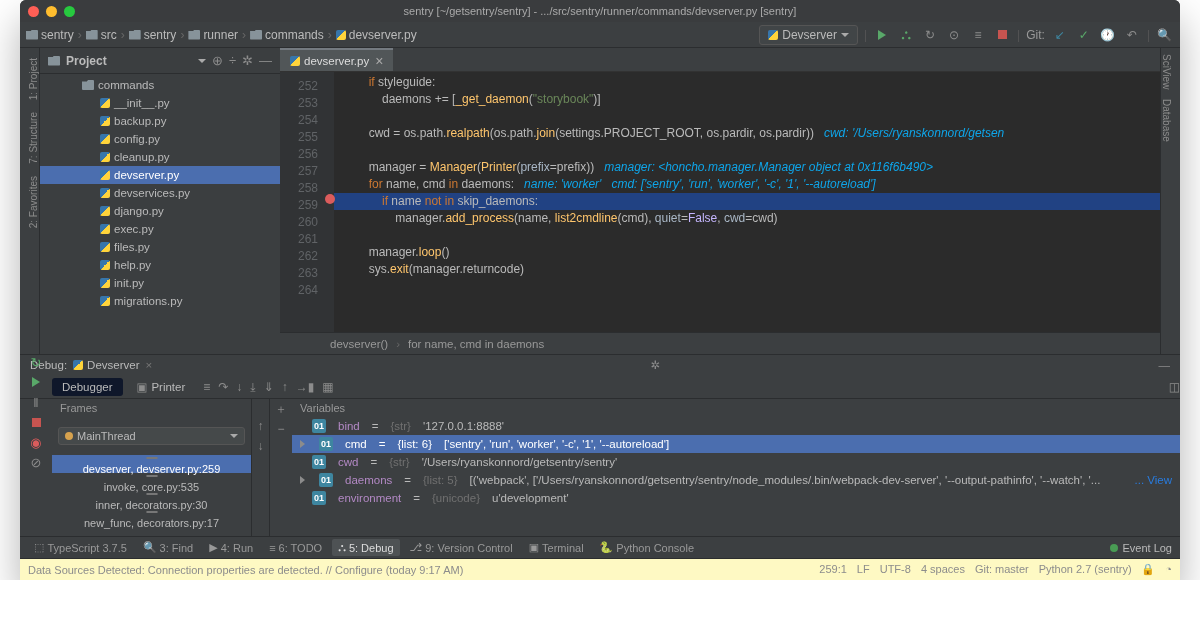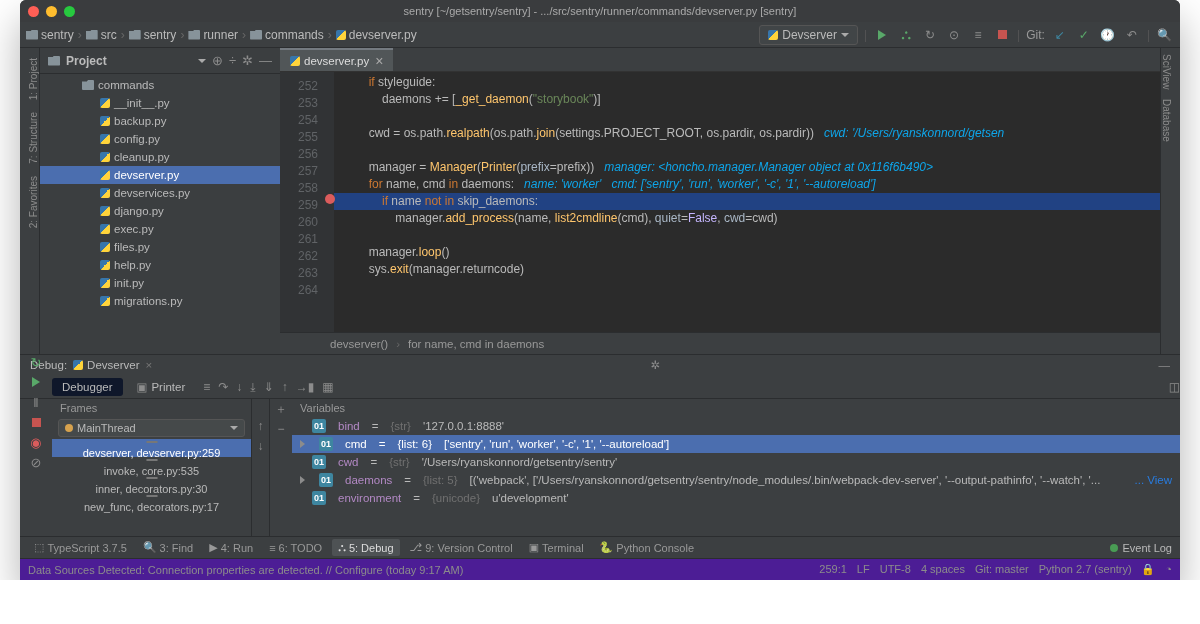--- a/index.html
+++ b/index.html
@@ -56,38 +56,38 @@
 .gear { margin-left:auto; color:#8c8c8c; cursor:pointer; }
 .dp-tabs { height:24px; display:flex; align-items:center; padding-left:32px; gap:4px; border-bottom:1px solid #2b2d2f; }
 .dp-tab { padding:3px 10px; cursor:pointer; display:flex; align-items:center; gap:4px; font-size:11.5px; }
 .dp-tab.active { background:#0f172a; border-radius:3px; }
 .dp-tool { color:#8c8c8c; cursor:pointer; margin-left:4px; }
 .dp-body { flex:1; display:flex; padding-left:32px; min-height:0; position:relative; }
 .dp-controls { position:absolute; left:0; top:-24px; width:32px; display:flex; flex-direction:column; gap:2px; padding:2px 0; }
 .dc-btn { height:18px; display:flex; align-items:center; justify-content:center; cursor:pointer; font-size:13px; }
 .frames { width:200px; border-right:1px solid #2b2d2f; display:flex; flex-direction:column; }
 .frames-hdr, .vars-hdr { height:18px; padding:0 8px; color:#999; font-size:11px; display:flex; align-items:center; }
-.thread-sel { margin:2px 6px; background:#45494a; border:1px solid #555; padding:2px 6px; border-radius:3px; display:flex; align-items:center; gap:4px; font-size:11px; }
+.thread-sel { margin:10px 6px; background:#45494a; border:1px solid #555; padding:2px 6px; border-radius:3px; display:flex; align-items:center; gap:4px; font-size:11px; }
 .thread-dot { width:8px; height:8px; background:#d6a24e; border-radius:50%; }
 .frame-item { height:18px; padding:2px 8px; display:flex; align-items:center; gap:4px; font-size:11px; cursor:pointer;flex-direction:column; }
 .frame-item.selected { background:#4b6eaf; color:#fff; }
 .frame-icon { width:12px; height:12px; border:1px solid #777; border-radius:2px; display:inline-block; }
 .vars { flex:1; display:flex; flex-direction:column; min-width:0; }
 .vars-row { height:18px; padding:0 8px 0 20px; display:flex; align-items:center; gap:12px; font-size:11.5px; cursor:pointer; white-space:nowrap; overflow:hidden; }
 .vars-row.selected { background:#4b6eaf; color:#fff; }
 .var-badge { width:14px; height:14px; display:inline-flex; align-items:center; justify-content:center; font-size:9px; background:#3e86a0; color:#fff; border-radius:2px; font-weight:bold; }
 .var-name { color:#b389c5; } .var-type { color:#707070; } .var-val { color:#bababa; }
 .vars-row.selected .var-name, .vars-row.selected .var-type, .vars-row.selected .var-val { color:#fff; }
 .view-link { color:#287bde; margin-left:auto; }
 .bottom-tabs { height:22px; background:#3c3f41; border-top:1px solid #2b2d2f; display:flex; align-items:center; padding:0 8px; gap:4px; font-size:11px; }
 .bt-item { padding:2px 6px; cursor:pointer; display:flex; align-items:center; gap:3px; color:#999; }
 .bt-item.active { background:#4e5254; border-radius:2px; color:#ddd; }
 .event-log { margin-left:auto; display:flex; align-items:center; gap:4px; }
 .ev-dot { width:8px; height:8px; background:#499c54; border-radius:50%; }
-.statusbar { height:22px; background:#4c1d95; border-top:1px solid #2b2d2f; display:flex; align-items:center; padding:0 8px; font-size:11px; color:#8c8c8c; gap:10px; }
+.statusbar { height:22px; background:#fef9c3; border-top:1px solid #2b2d2f; display:flex; align-items:center; padding:0 8px; font-size:11px; color:#8c8c8c; gap:10px; }
 .statusbar .sb-right { margin-left:auto; display:flex; gap:10px; }
 .arrow-down { width:0; height:0; border-left:4px solid transparent; border-right:4px solid transparent; border-top:4px solid #aaa; display:inline-block; }
 .tri-right { width:0;height:0;border-top:4px solid transparent;border-bottom:4px solid transparent;border-left:5px solid #8c8c8c;display:inline-block; }
 </style>
 </head>
 <body>
 
 <div class="window">
   <div class="titlebar">
     <div class="tl-dots">

